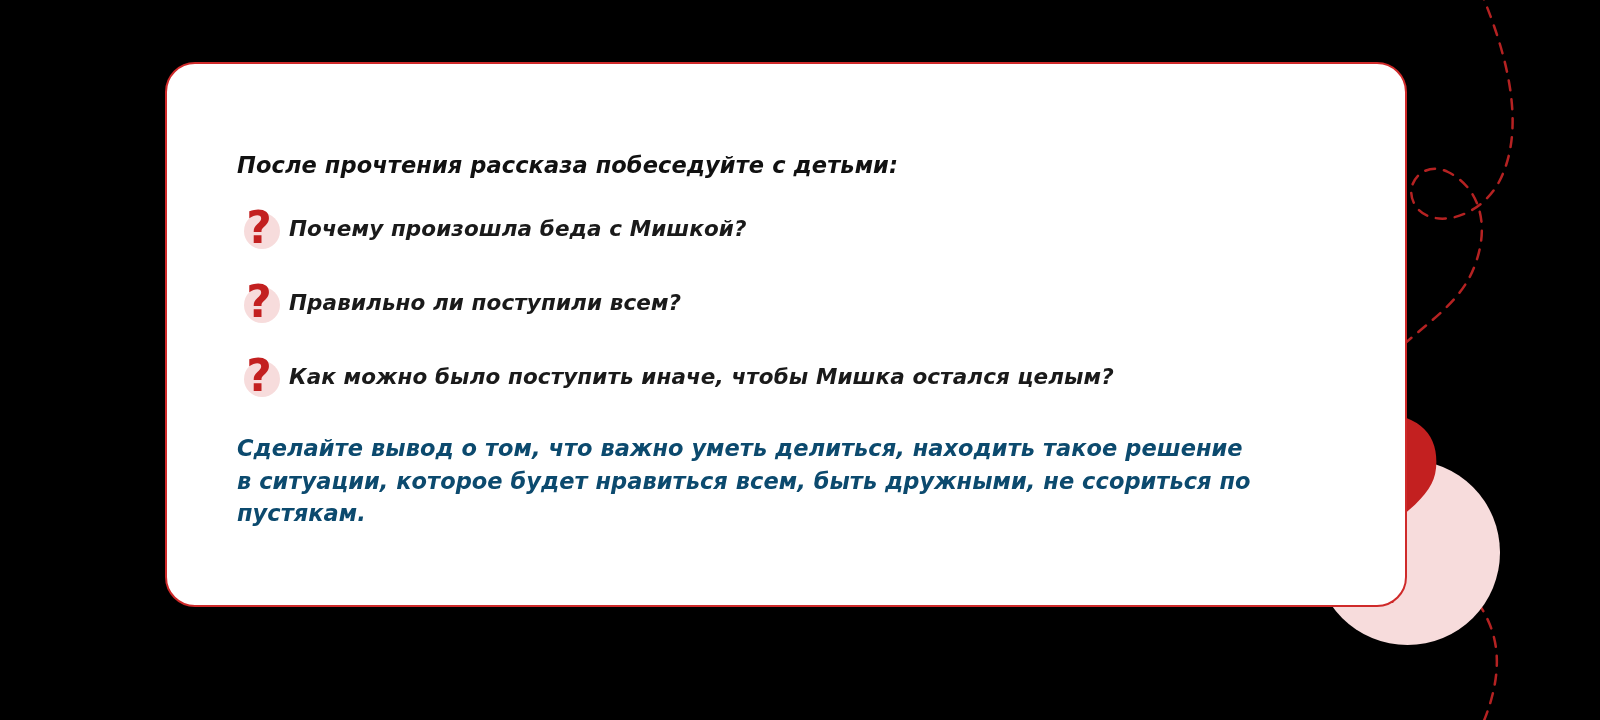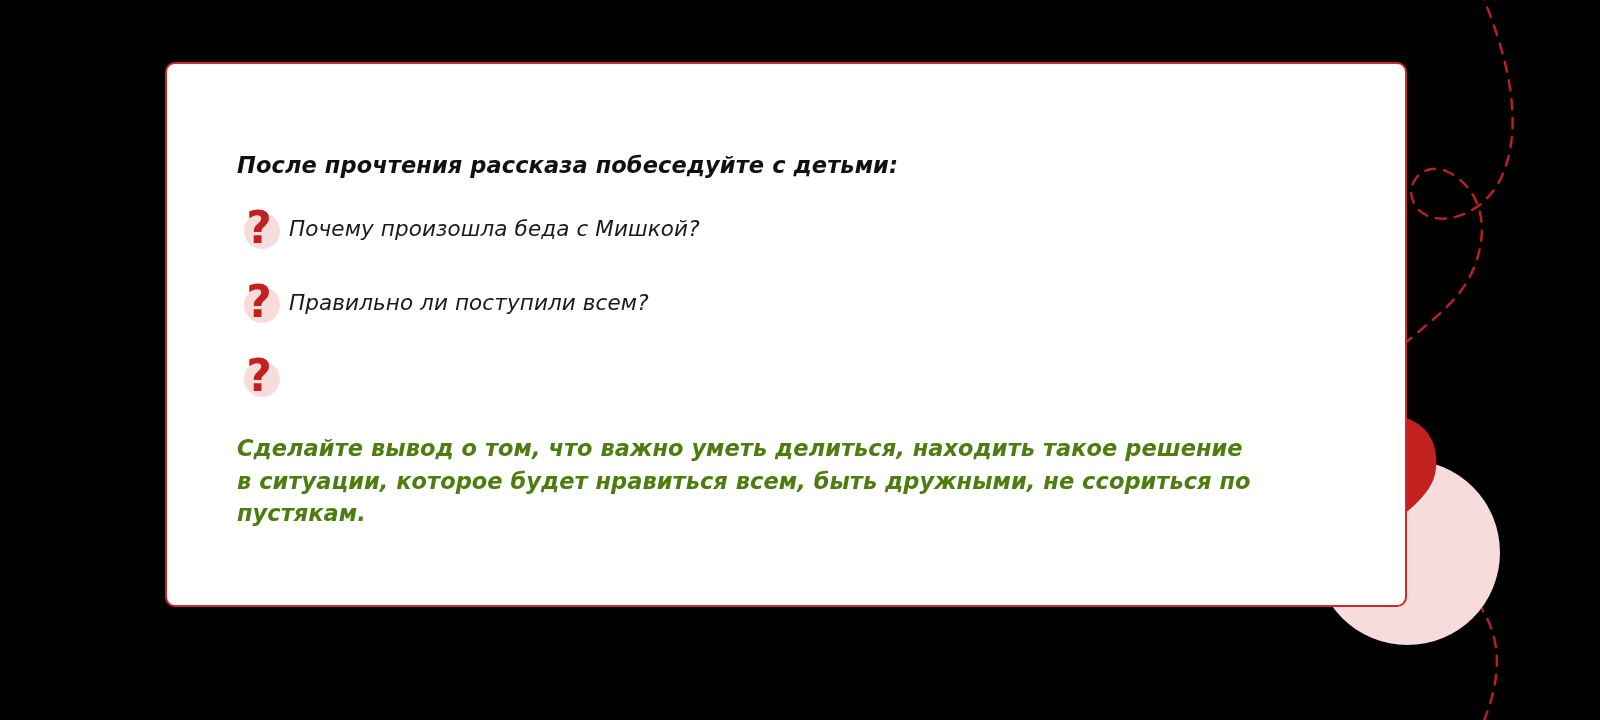--- a/index.html
+++ b/index.html
@@ -65,21 +65,21 @@
 
   
   .card {
     position: absolute;
     left: 165px;
     top: 62px;
     width: 1242px;
     height: 545px;
     background: #ffffff;
     border: 2px solid #cf2a2a;
-    border-radius: 10px;
+    border-radius: 30px;
     box-sizing: border-box;
   }
 
   .card-inner {
     position: absolute;
     left: 70px;
     top: 88px;
     right: 40px;
   }
 
@@ -132,34 +132,34 @@
     font-family: "DejaVu Sans", sans-serif;
     font-weight: bold;
     font-size: 44px;
     line-height: 56px;
     text-align: center;
   }
 
   .q-text {
     font-family: "DejaVu Sans", sans-serif;
     font-style: italic;
-    font-weight: normal;
+    font-weight: bold;
     font-size: 21.5px;
     color: #1a1a1a;
     letter-spacing: 0.1px;
   }
 
   .conclusion {
     margin-top: 34px;
     font-family: "DejaVu Sans", sans-serif;
     font-style: italic;
     font-weight: bold;
     font-size: 22.5px;
     line-height: 1.45;
-    color: #4d7c0f;
+    color: #0c4a6e;
     max-width: 1020px;
     letter-spacing: 0.05px;
   }
 </style>
 </head>
 <body>
 
 <div class="stage">
 
   <svg class="decor-svg" viewBox="0 0 420 720" xmlns="http://www.w3.org/2000/svg" fill="none">
@@ -192,20 +192,21 @@
             <span class="mark">?</span>
           </span>
           <span class="q-text">Правильно ли поступили всем?</span>
         </li>
 
         <li class="q-item">
           <span class="q-bullet">
             <span class="dot"></span>
             <span class="mark">?</span>
           </span>
+          <span class="q-text">Как можно было поступить иначе, чтобы Мишка остался целым?</span>
         </li>
 
       </ul>
 
       <div class="conclusion">Сделайте вывод о том, что важно уметь делиться, находить такое решение в ситуации, которое будет нравиться всем, быть дружными, не ссориться по пустякам.</div>
 
     </div>
   </div>
 
 </div>

